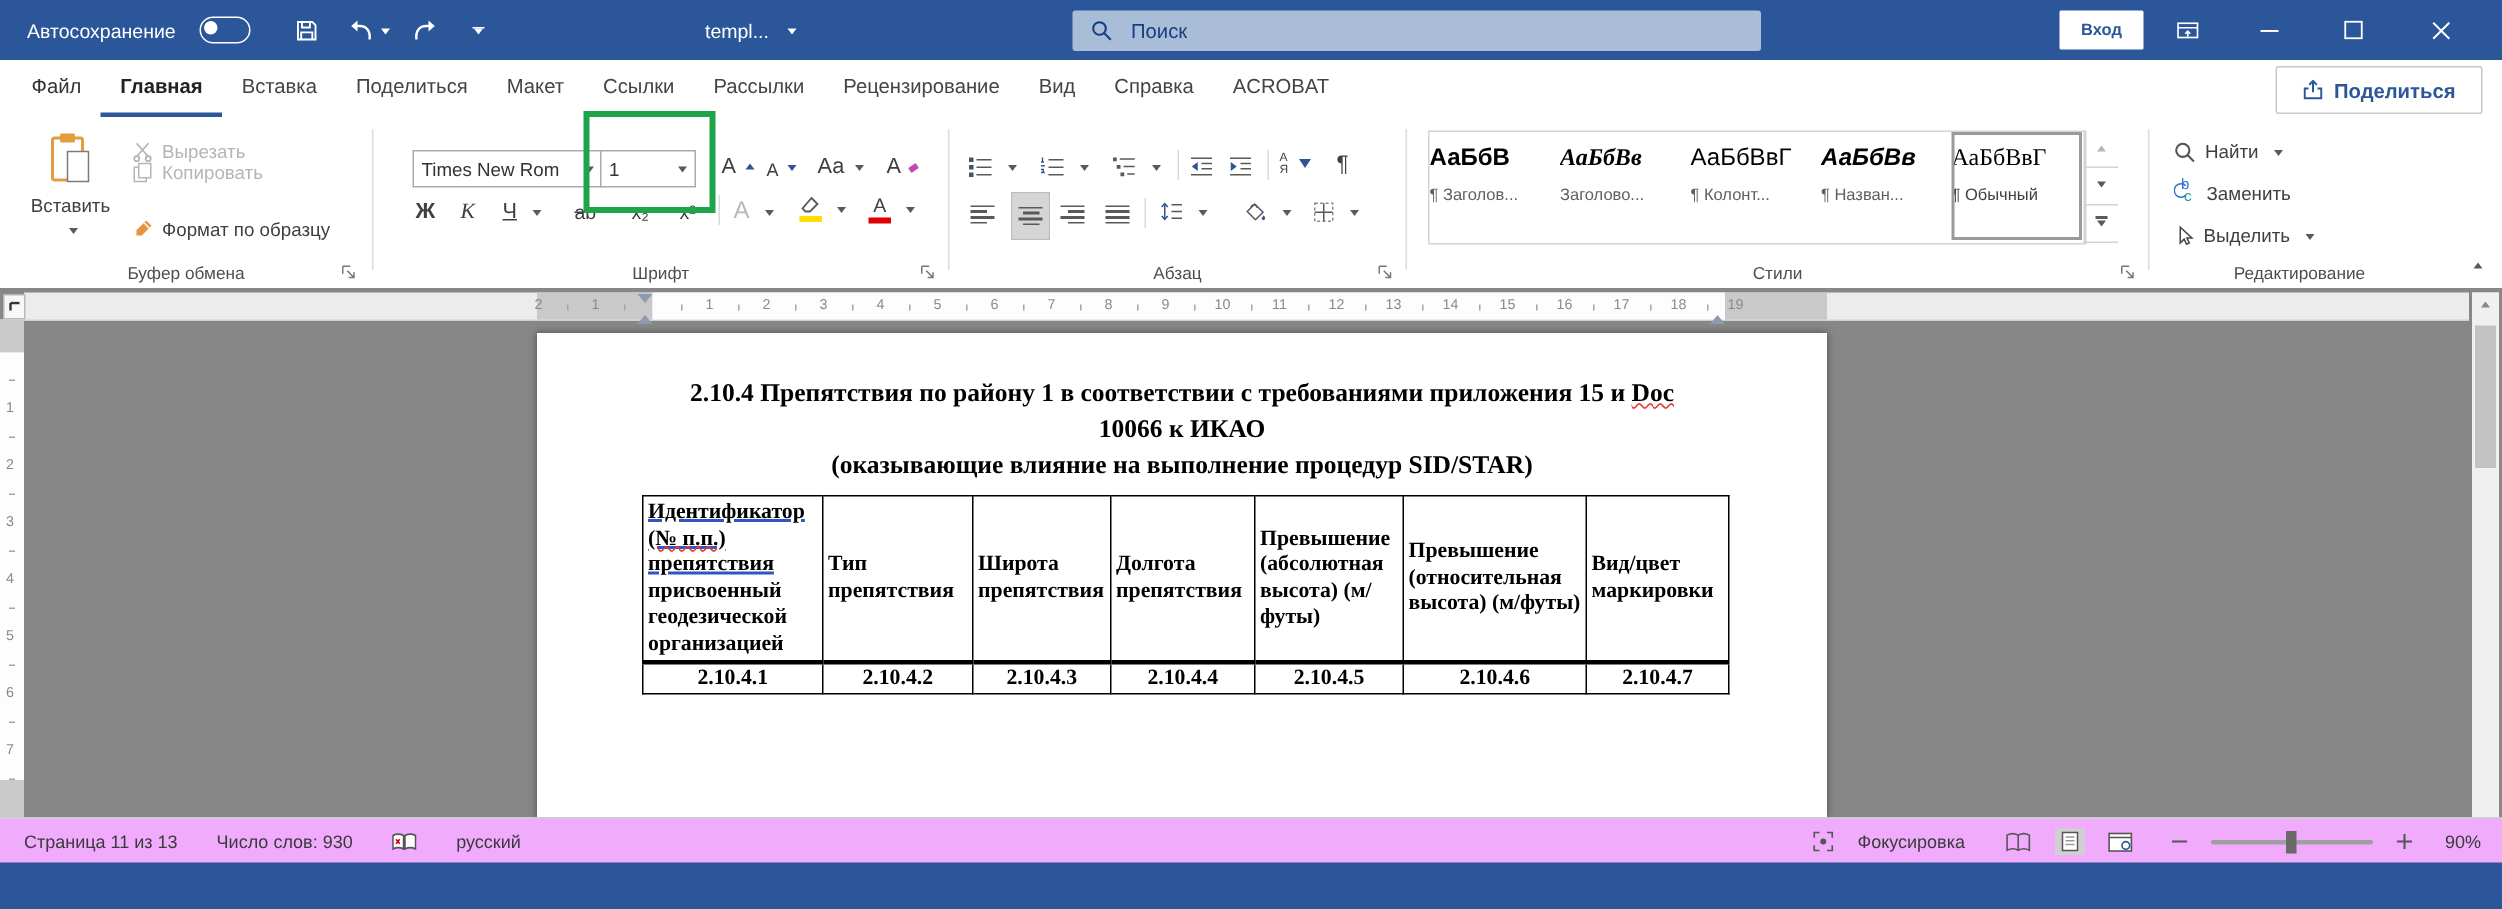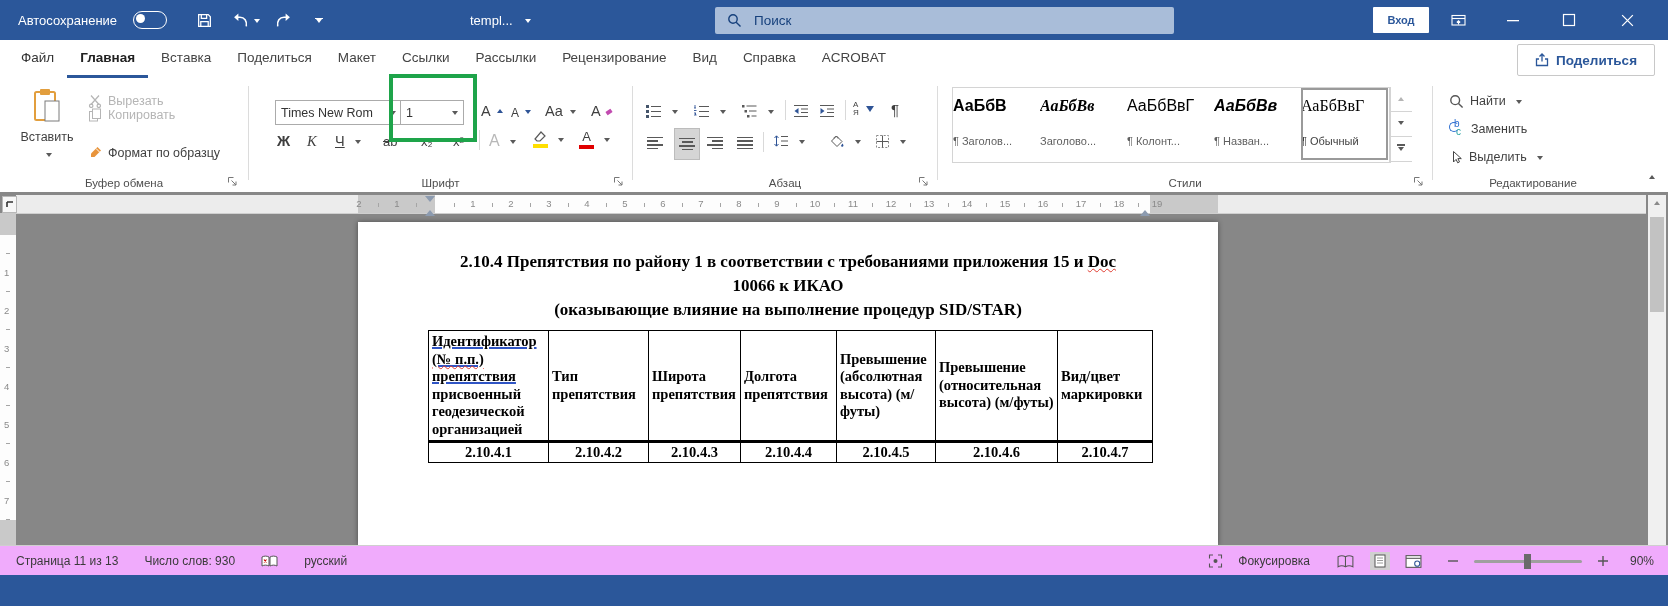--- a/index.html
+++ b/index.html
@@ -45,21 +45,21 @@
   .combo{position:absolute;height:23px;border:1px solid #ababab;background:#fff;font-size:12.5px;color:#333;
          display:flex;align-items:center;padding:0 5px;justify-content:space-between}
   .vline{width:1px;height:20px;background:#d9d9d9;position:absolute;top:52px}
   .greenbox{left:389px;top:74px;width:80px;height:60px;border:4px solid #1ea44a;z-index:50;pointer-events:none}
   .bar{width:15px;height:4px;margin-top:1px}
   .alich{display:flex;flex-direction:column;gap:2.2px;width:16px}
   .alich div{height:1.6px;background:#595959}
   .selbox{background:#d5d5d5;outline:1px solid #bcbcbc}
   .stlitem{width:87px;height:72px;text-align:left;padding-top:7px;box-sizing:border-box}
   .stl-sample{font-size:16px;color:#000;line-height:22px;white-space:nowrap;overflow:hidden}
-  .stl-cap{font-size:11px;color:#5f5f5f;margin-top:18px;white-space:nowrap;overflow:hidden}
+  .stl-cap{font-size:11px;color:#5f5f5f;margin-top:7px;white-space:nowrap;overflow:hidden}
   .stl-sel{outline:2px solid #9a9a9a;outline-offset:-2px;background:#fff}
   .scrbtn{width:22px;height:24px;border-left:1px solid #d4d4d4;border-bottom:1px solid #d4d4d4;display:flex;align-items:center;justify-content:center}
 
   
   .docarea{left:0;top:192px;width:1668px;height:353px;background:#878787}
   .hruler{position:absolute;left:16px;top:3px;width:1630px;height:18px;background:#ececec;border-bottom:1px solid #cfcfcf}
   .rnum{position:absolute;font-size:9.5px;color:#8a8a8a;transform:translateX(-50%)}
   .rnumv{position:absolute;left:4px;font-size:9.5px;color:#8a8a8a;transform:translateY(-50%)}
   .htick{position:absolute;top:8px;width:1px;height:4px;background:#a5a5a5}
   .vtick{position:absolute;left:6px;width:4px;height:1px;background:#a5a5a5}

